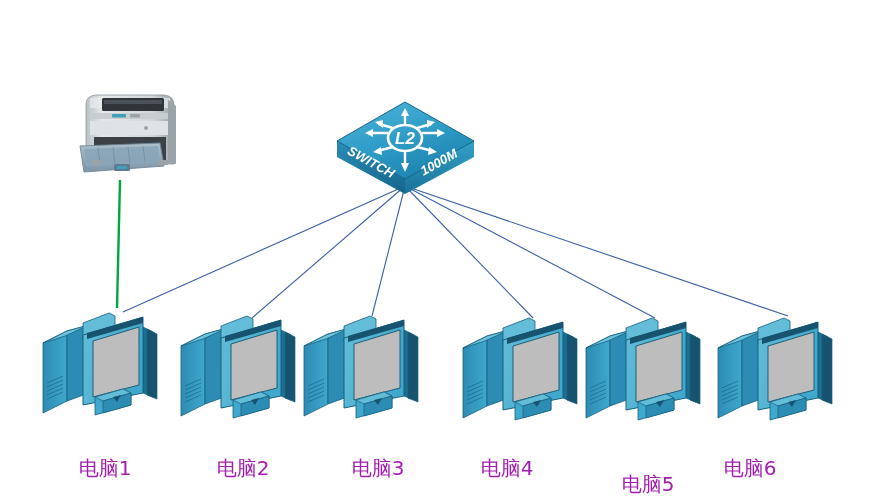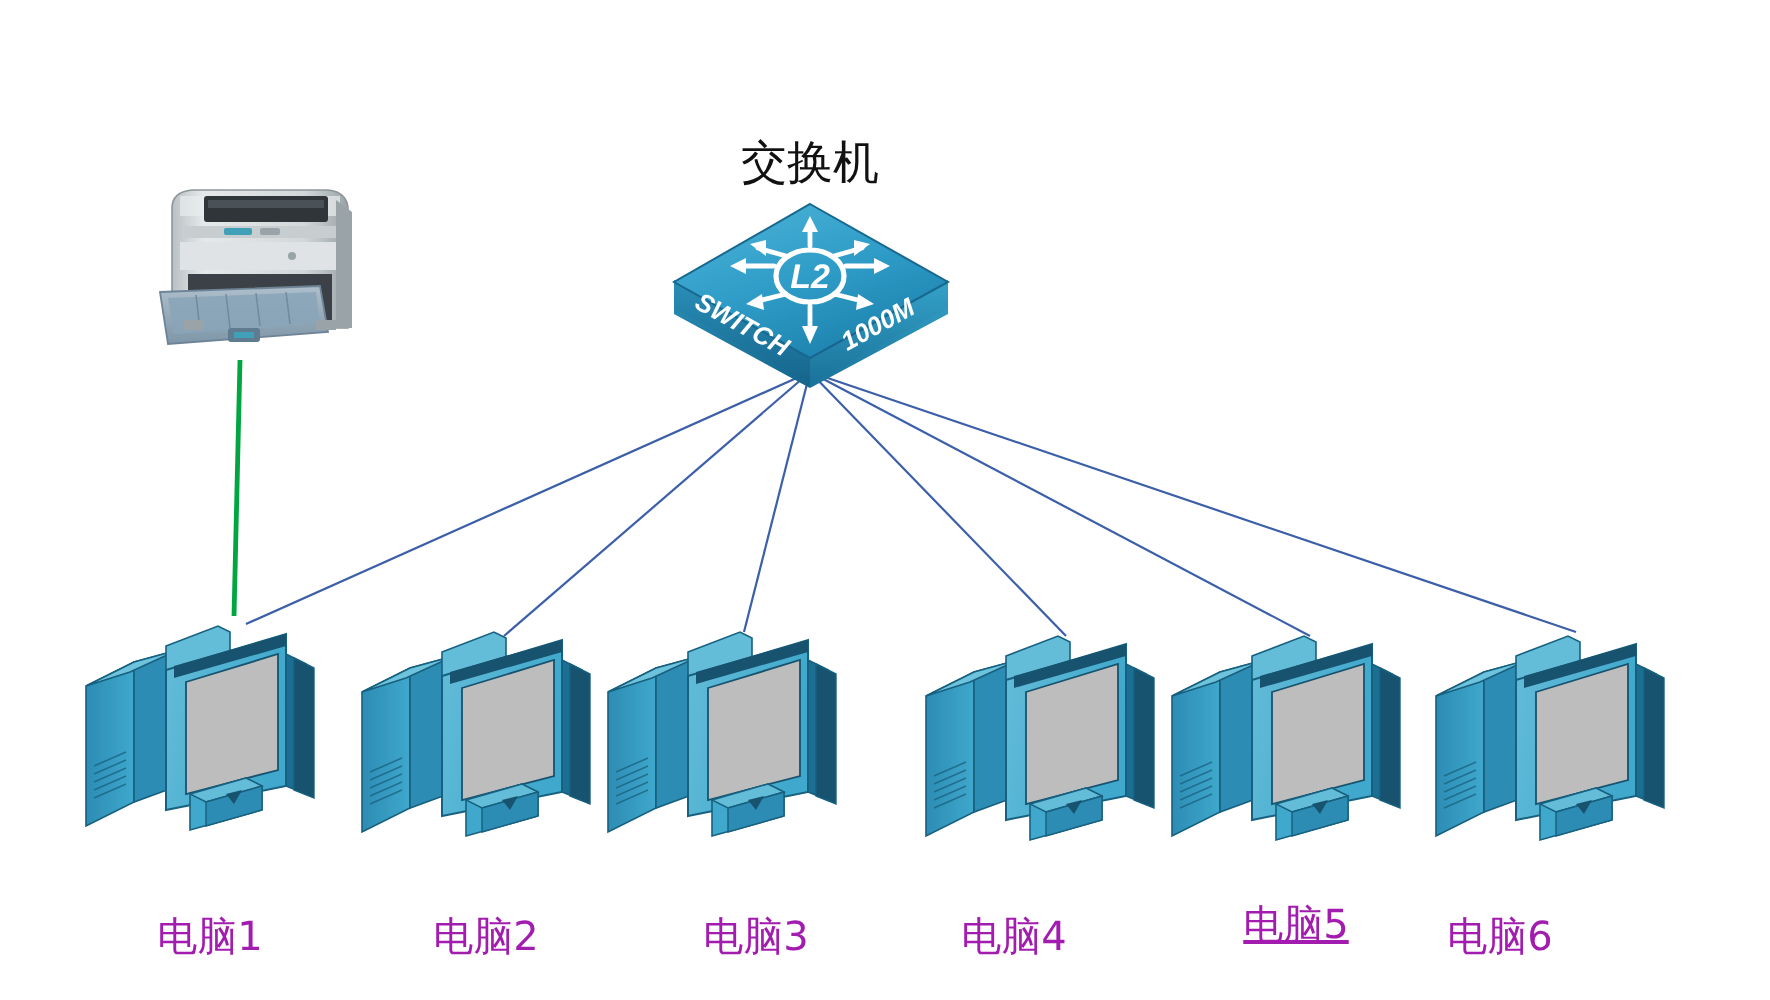--- a/index.html
+++ b/index.html
@@ -49,21 +49,20 @@
         <line x1="405" y1="186" x2="372" y2="316" stroke="#3b5fa8" stroke-width="1.1"></line>
         <line x1="405" y1="186" x2="533" y2="318" stroke="#3b5fa8" stroke-width="1.1"></line>
         <line x1="405" y1="186" x2="655" y2="318" stroke="#3b5fa8" stroke-width="1.1"></line>
         <line x1="405" y1="186" x2="788" y2="316" stroke="#3b5fa8" stroke-width="1.1"></line>
       </g>
     <line id="printer-link" x1="120" y1="180" x2="117" y2="308" stroke="#00a63f" stroke-width="2.4"></line>
   </svg>
 
   <div id="devices">
 
-    <div class="switch-title">交换机</div>
 
     <div class="node" style="left:333px;top:100px;width:145px;height:95px;font-style:italic;">
       <svg viewBox="0 0 145 95" width="145" height="95" xmlns="http://www.w3.org/2000/svg">
         <defs>
           <linearGradient id="swTop" x1="0" y1="0" x2="0.6" y2="1">
             <stop offset="0" stop-color="#4fb4d8"></stop>
             <stop offset="0.55" stop-color="#2f9dc8"></stop>
             <stop offset="1" stop-color="#1d82ae"></stop>
           </linearGradient>
           <linearGradient id="swLeft" x1="0" y1="0" x2="0" y2="1">
@@ -418,18 +417,18 @@
     <path d="M64,96 L92,88 L92,100 L64,108 Z" fill="#2d8cb4" stroke="#17607f" stroke-width="0.7"></path>
 
     <path d="M74,92 L82,90 L78,97 Z" fill="#17536f"></path>
   </svg></div>
       </div>
     <div id="pc-labels">
         <div class="pc-label" style="left: 35px; top: 455px;">电脑1</div>
         <div class="pc-label" style="left: 173px; top: 455px;">电脑2</div>
         <div class="pc-label" style="left: 308px; top: 455px;">电脑3</div>
         <div class="pc-label" style="left: 437px; top: 455px;">电脑4</div>
-        <div class="pc-label" style="left: 578px; top: 449px; text-decoration: underline;">电脑5</div>
+        <div class="pc-label" style="left: 578px; top: 471px;">电脑5</div>
         <div class="pc-label" style="left: 680px; top: 455px;">电脑6</div>
       </div>
 
   </div>
 </div>
 
 </body></html>

